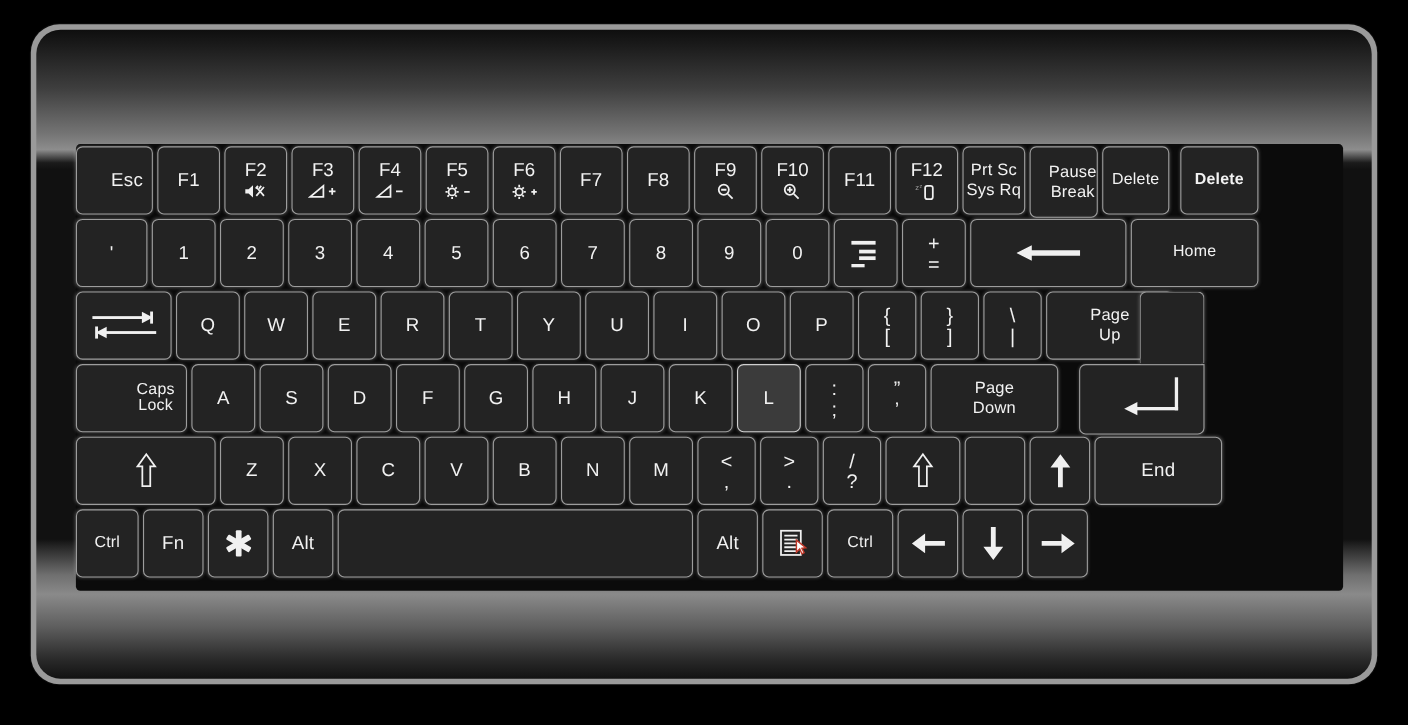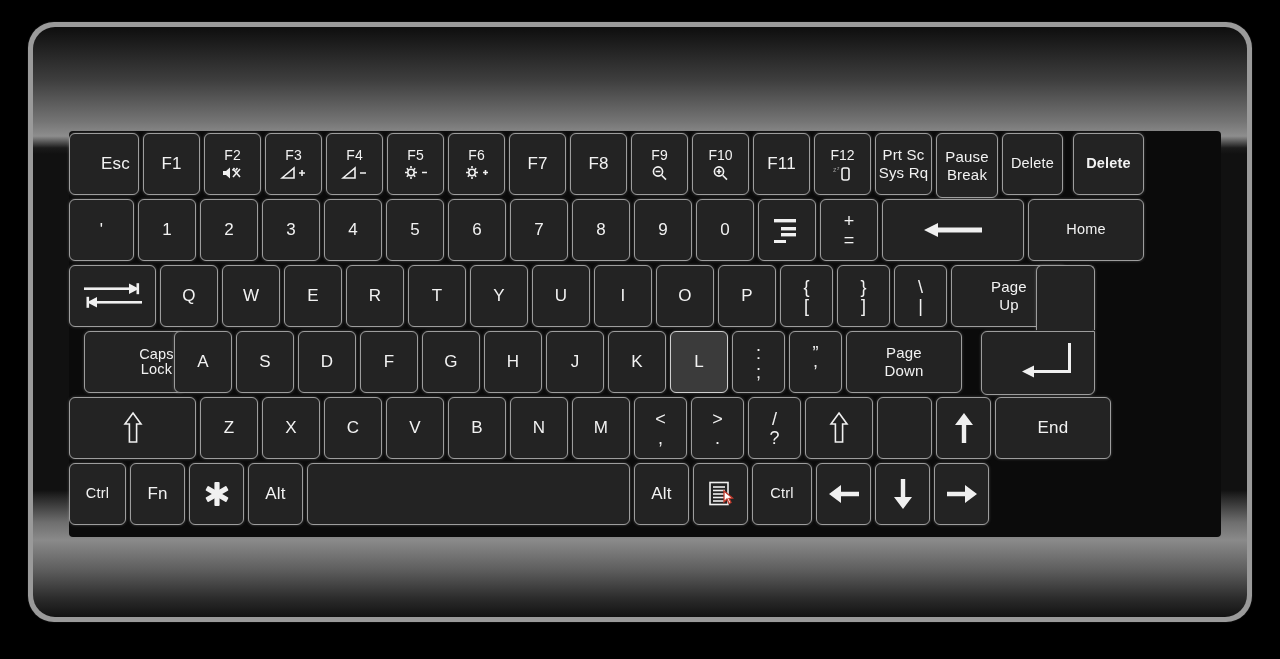--- a/index.html
+++ b/index.html
@@ -70,21 +70,21 @@
   .key .lbl.two{font-size:15px;line-height:1.18;}
   .key.hl{background:#3b3b3b;border-color:#cfcfcf;}
 
   
   .stack{display:flex;flex-direction:column;align-items:center;justify-content:center;gap:1px;}
   .stack .top{font-size:18px;line-height:1;}
   .stack .bot{font-size:18px;line-height:1;}
 
   
   .fnkey{display:flex;flex-direction:column;align-items:center;justify-content:center;}
-  .fnkey .main{font-size:14px;line-height:1;margin-bottom:3px;}
+  .fnkey .main{font-size:17px;line-height:1;margin-bottom:3px;}
   .fnkey .sub{display:flex;align-items:center;justify-content:center;height:16px;}
 
   svg{display:block;}
   .gl{stroke:#f0f0f0;fill:none;stroke-width:1.6;}
   .glf{fill:#f0f0f0;stroke:none;}
   #enter-top{border-radius:6px 6px 0 0;border-bottom:none;}
 </style>
 </head>
 <body>
 
@@ -217,21 +217,21 @@
                     <text x="3" y="7" font-size="7" fill="#9a9a9a" font-family="Liberation Sans, sans-serif">z</text>
         <text x="7" y="5" font-size="5" fill="#9a9a9a" font-family="Liberation Sans, sans-serif">z</text>
         <rect class="gl" x="12" y="3" width="7" height="12" rx="2"></rect>
                   </svg>
                 </div>
               </div>
             </div>
             <div class="key" style="left: 806px; top: 2px; width: 57px; height: 62px;">
               <span class="lbl two">Prt Sc<br>Sys Rq</span>
             </div>
-            <div class="key" style="left: 867px; top: 2px; width: 62px; height: 65px;">
+            <div class="key" style="left: 867px; top: 2px; width: 62px; height: 65px; justify-content: flex-end;">
               <span class="lbl two">Pause<br>Break</span>
             </div>
             <div class="key" style="left: 933px; top: 2px; width: 61px; height: 62px;">
               <span class="lbl small">Delete</span>
             </div>
             <div class="key" style="left: 1004px; top: 2px; width: 71px; height: 62px; font-weight: bold;">
               <span class="lbl small">Delete</span>
             </div>
           </div>
 
@@ -361,21 +361,21 @@
                 <span class="top">\</span>
                 <span class="bot">|</span>
               </div>
             </div>
             <div class="key" style="left: 882px; top: 134px; width: 116px; height: 62px;">
               <span class="lbl two">Page<br>Up</span>
             </div>
           </div>
 
         <div class="row" id="row-home">
-            <div class="key" style="left: 15px; top: 200px; width: 101px; height: 62px; padding-left: 44px;">
+            <div class="key" style="left: 0px; top: 200px; width: 101px; height: 62px; padding-left: 44px;">
               <span class="lbl small">Caps Lock</span>
             </div>
             <div class="key" style="left: 105px; top: 200px; width: 58px; height: 62px;">
               <span class="lbl">A</span>
             </div>
             <div class="key" style="left: 167px; top: 200px; width: 58px; height: 62px;">
               <span class="lbl">S</span>
             </div>
             <div class="key" style="left: 229px; top: 200px; width: 58px; height: 62px;">
               <span class="lbl">D</span>

